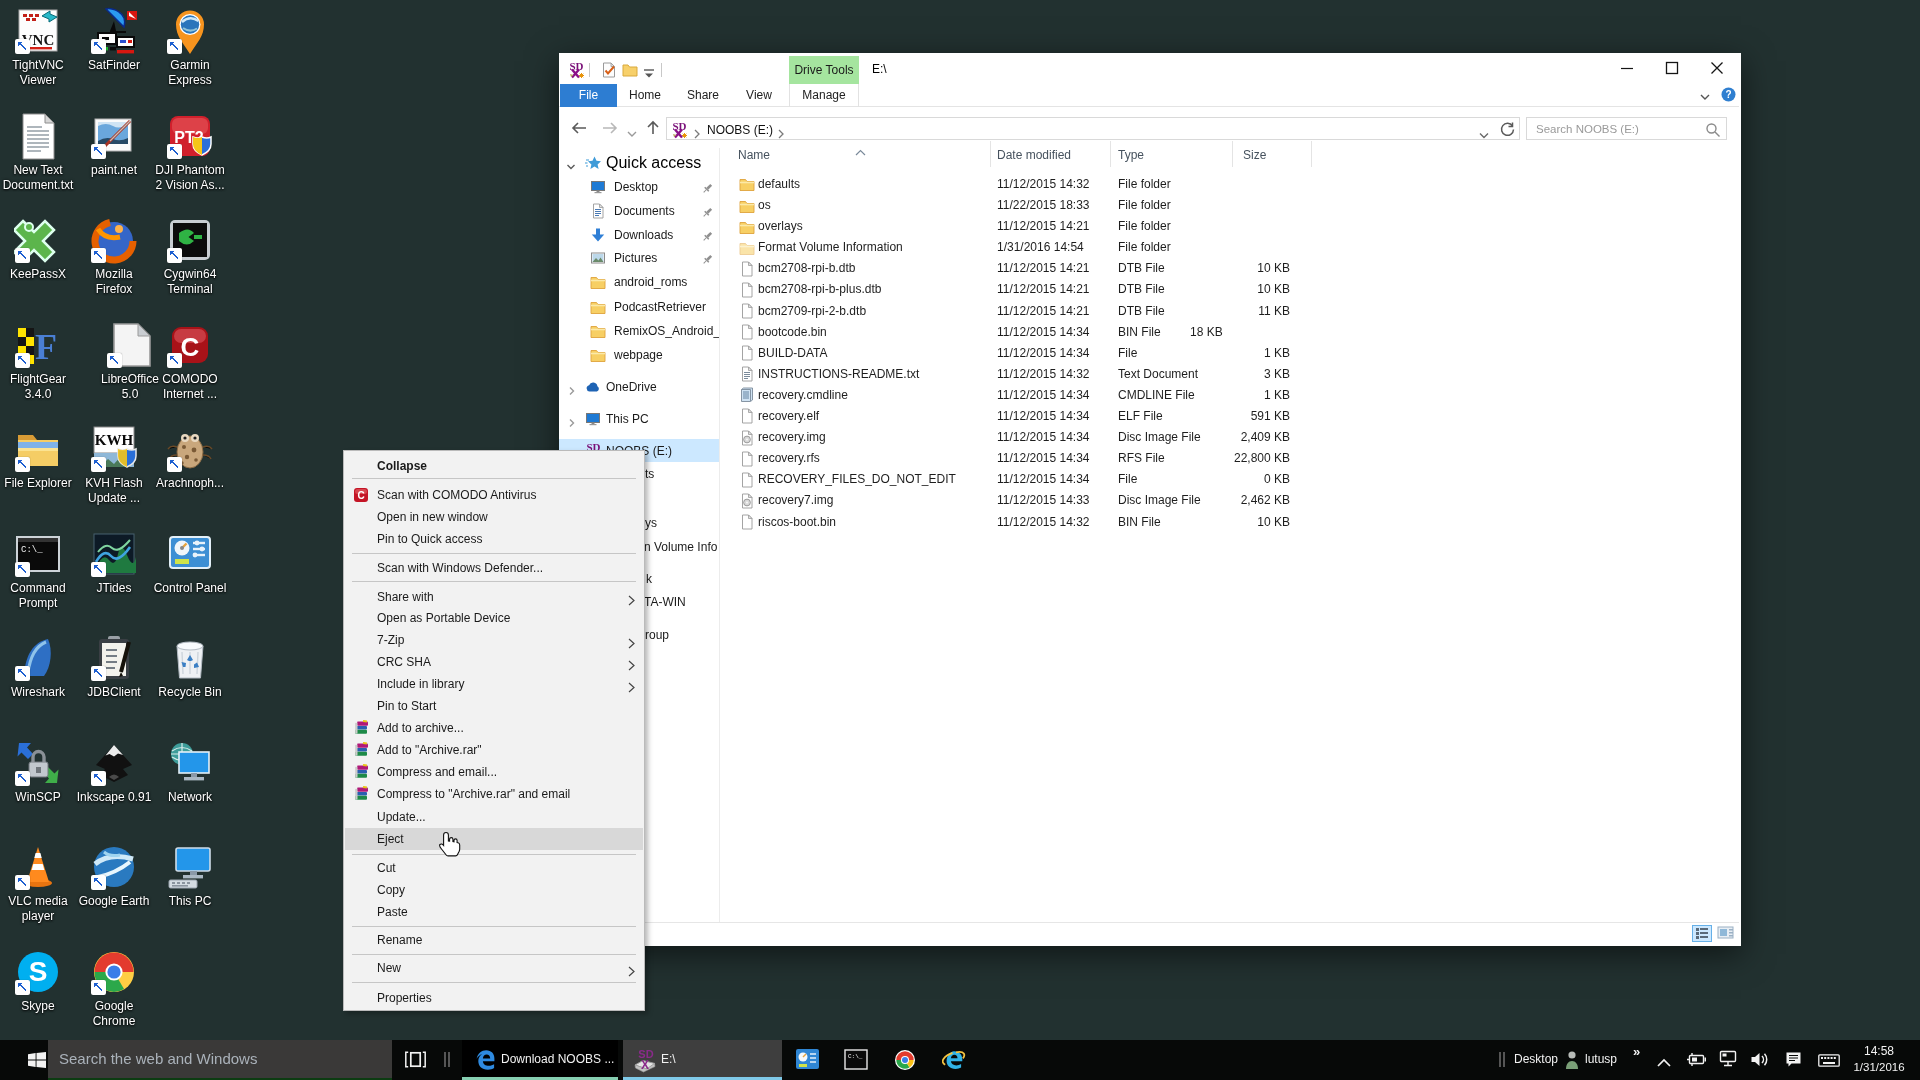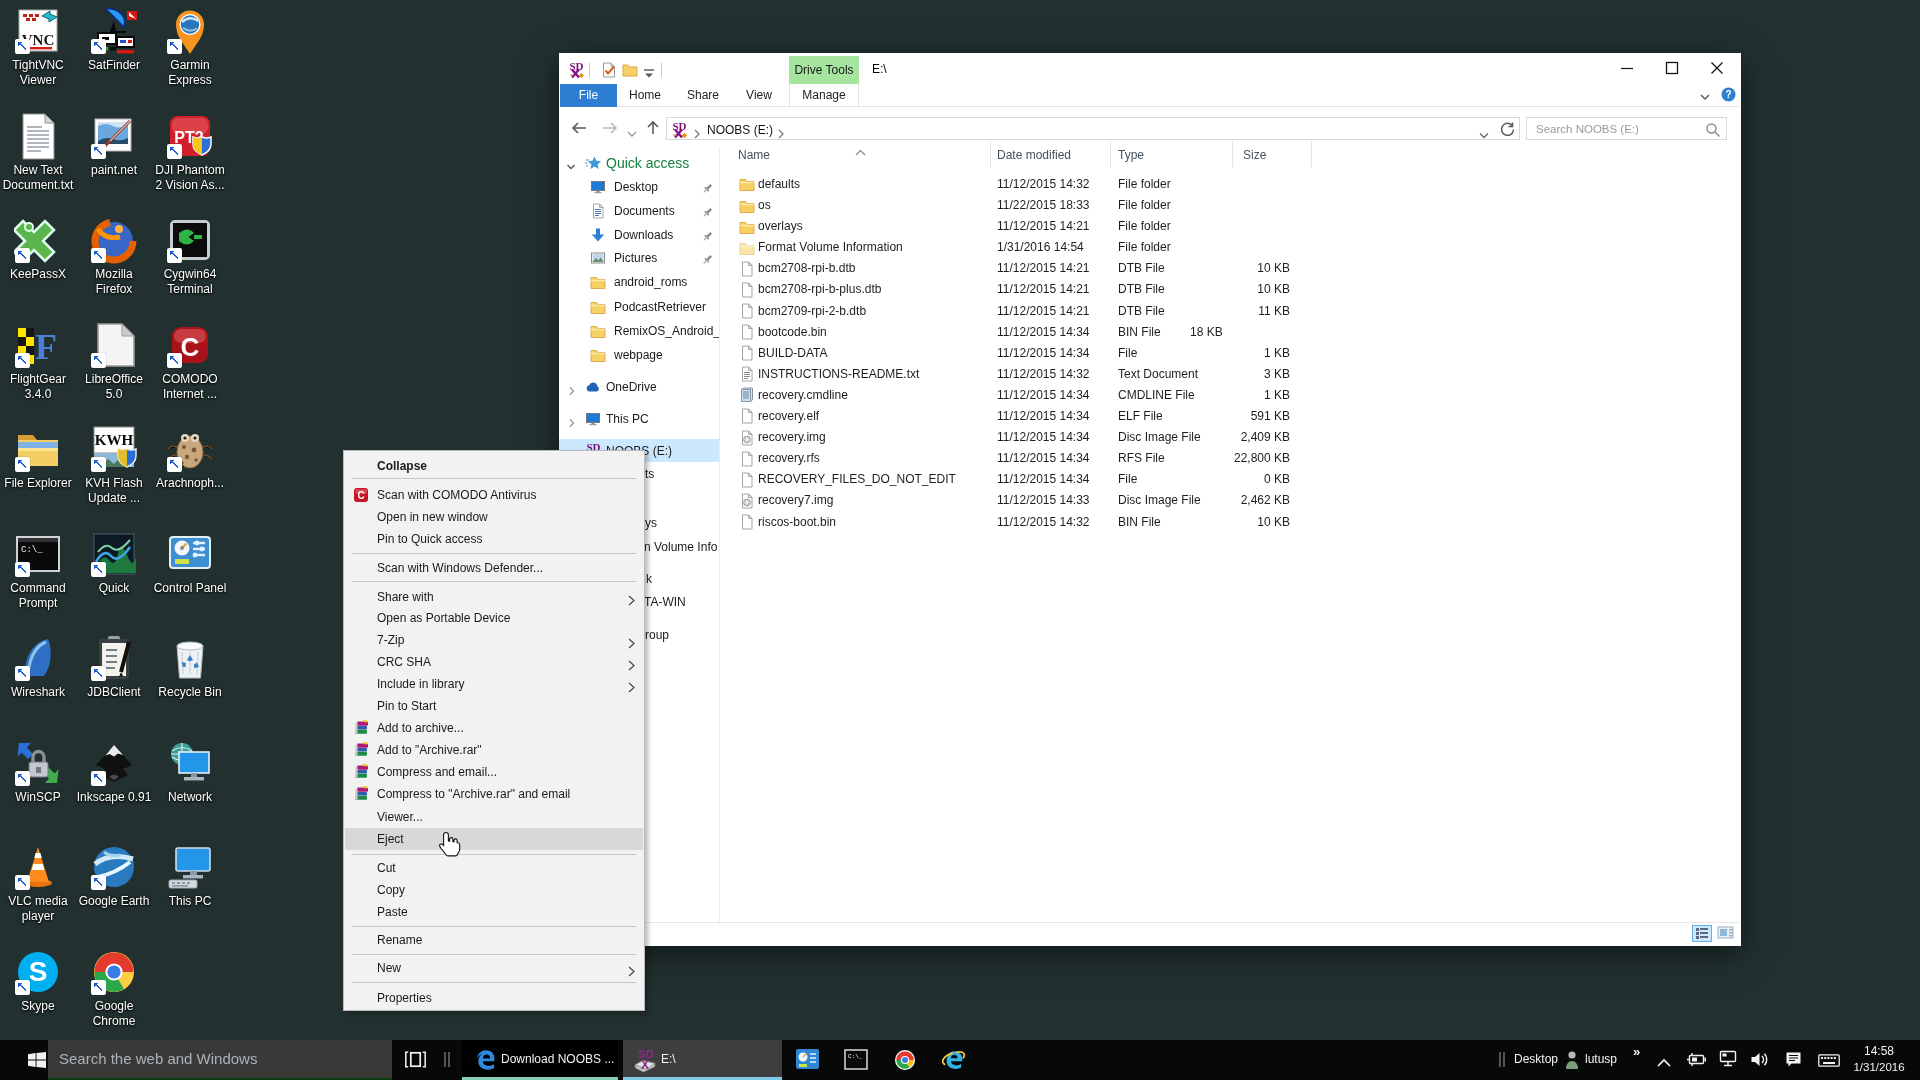--- a/index.html
+++ b/index.html
@@ -207,21 +207,21 @@
 <svg width="48" height="48" viewBox="0 0 48 48">
           <circle cx="24" cy="25" r="19" fill="#3566c8"></circle>
           <path d="M43 25 A19 19 0 1 1 20 6.5" stroke="#e66000" stroke-width="7" fill="none"></path>
           <path d="M8 13 q7 11 22 8" stroke="#ff9500" stroke-width="5" fill="none"></path>
           <circle cx="29" cy="13" r="4" fill="#ffb24a"></circle>
         </svg>
 <span class="sc"></span></div>
       <div class="lbl">Mozilla<br>Firefox</div>
     </div>
 
-<div class="dico" style="left:69px;top:321px">
+<div class="dico" style="left:85px;top:321px">
       <div class="g">
 <svg width="48" height="48" viewBox="0 0 48 48">
           <path d="M8 3 h24 l12 12 v30 h-36 z" fill="#f4f4f4" stroke="#9a9a9a" stroke-width="1.6"></path>
           <path d="M32 3 l12 12 h-12 z" fill="#c9cdd1" stroke="#9a9a9a"></path>
         </svg>
 <span class="sc"></span></div>
       <div class="lbl">LibreOffice<br>5.0</div>
     </div>
 
 <div class="dico" style="left:69px;top:425px">
@@ -242,21 +242,21 @@
 
 <div class="dico" style="left:69px;top:530px">
       <div class="g">
 <svg width="48" height="48" viewBox="0 0 48 48">
           <rect x="4" y="4" width="40" height="40" fill="#0d1a26" stroke="#47606e"></rect>
           <path d="M6 38 q7 -16 13 -8 t9 -6 9 1 9 2 v16 h-40z" fill="#1f7a40"></path>
           <path d="M6 32 q8 -14 15 -6 t19 -9" stroke="#3fa3e0" stroke-width="2.6" fill="none"></path>
           <path d="M8 22 q8 -10 14 -4 t18 -8" stroke="#7fd4a0" stroke-width="2" fill="none"></path>
         </svg>
 <span class="sc"></span></div>
-      <div class="lbl">Quick</div>
+      <div class="lbl">JTides</div>
     </div>
 
 <div class="dico" style="left:69px;top:634px">
       <div class="g">
 <svg width="48" height="48" viewBox="0 0 48 48">
           <rect x="18" y="2" width="12" height="8" rx="2" fill="#9aa0a6"></rect>
           <rect x="9" y="5" width="30" height="40" rx="3" fill="#3a3f44"></rect>
           <rect x="12" y="9" width="24" height="33" fill="#f3f2ec"></rect>
           <g stroke="#55606c" stroke-width="1.6">
             <line x1="16" y1="16" x2="27" y2="16"></line>
@@ -576,21 +576,21 @@
       <div class="abs" style="left:0;top:291px;width:160px;height:23px;background:#cce8ff"></div>
       <div class="abs" style="left:7px;top:10px;width:10px;height:10px"><svg width="10" height="10" viewBox="0 0 10 10">
           <path d="M1.5 3 L5 6.5 8.5 3" stroke="#5a5a5a" stroke-width="1.4" fill="none"></path>
         </svg></div>
       <div class="abs" style="left:26px;top:7px;width:16px;height:16px"><svg width="16" height="16" viewBox="0 0 16 16">
           <path d="M9.5 1.5 l2 4.3 4.5.5 -3.4 3.1 1 4.6 -4.1-2.4 -4.1 2.4 1-4.6 L3 6.3 l4.5-.5z" fill="#3f9bd8"></path>
           <g stroke="#3f9bd8" stroke-width="1.2">
             <path d="M1 5 h3 M0 8 h2.5 M1 11 h2"></path>
           </g>
         </svg></div>
-      <div class="abs" style="left:47px;top:3px;height:24px;line-height:24px;font-size:14px;color:#15803d;white-space:nowrap">Quick access</div>
+      <div class="abs" style="left:47px;top:3px;height:24px;line-height:24px;font-size:16px;color:#000000;white-space:nowrap">Quick access</div>
       <div class="abs" style="left:31px;top:31px;width:16px;height:16px"><svg width="16" height="16" viewBox="0 0 16 16">
           <rect x="1.5" y="2.5" width="13" height="9" fill="#1e7ad4" stroke="#777"></rect>
           <rect x="6.5" y="11.5" width="3" height="1.5" fill="#888"></rect>
           <rect x="4.5" y="13" width="7" height="1.2" fill="#999"></rect>
         </svg></div>
       <div class="abs" style="left:55px;top:27px;height:24px;line-height:24px;font-size:12px;color:#1a1a1a;white-space:nowrap">Desktop</div>
       <div class="abs" style="left:143px;top:33px;width:12px;height:12px"><svg width="12" height="12" viewBox="0 0 12 12">
           <g transform="rotate(45 6 5)" fill="#8f8f8f">
             <rect x="4.7" y="0.5" width="2.6" height="5.5"></rect>
             <rect x="3.1" y="6" width="5.8" height="1.5"></rect>
@@ -974,21 +974,21 @@
             <rect x="10" y="0.2" width="4" height="2" fill="#e8c418" transform="rotate(8 12 1)"></rect>
             <rect x="3" y="5.9" width="11" height="3.6" rx="1" fill="#2a5fb0"></rect>
             <rect x="2" y="9.7" width="12" height="4" rx="1" fill="#1e8a48"></rect>
             <rect x="2.2" y="2.5" width="2.2" height="11" fill="#e8e8e8"></rect>
             <path d="M2.2 4 h2.2 M2.2 6 h2.2 M2.2 8 h2.2 M2.2 10 h2.2 M2.2 12 h2.2" stroke="#999" stroke-width=".7"></path>
           </g>
         </svg></span>
       <span class="t">Compress to "Archive.rar" and email</span>
     </div>
   <div class="mi" style="top:355px">
-      <span class="t">Viewer...</span>
+      <span class="t">Update...</span>
     </div>
   <div class="mi" style="top:377px">
       <span class="t">Eject</span>
     </div>
   <div class="msep" style="top:403px"></div>
   <div class="mi" style="top:406px">
       <span class="t">Cut</span>
     </div>
   <div class="mi" style="top:428px">
       <span class="t">Copy</span>

